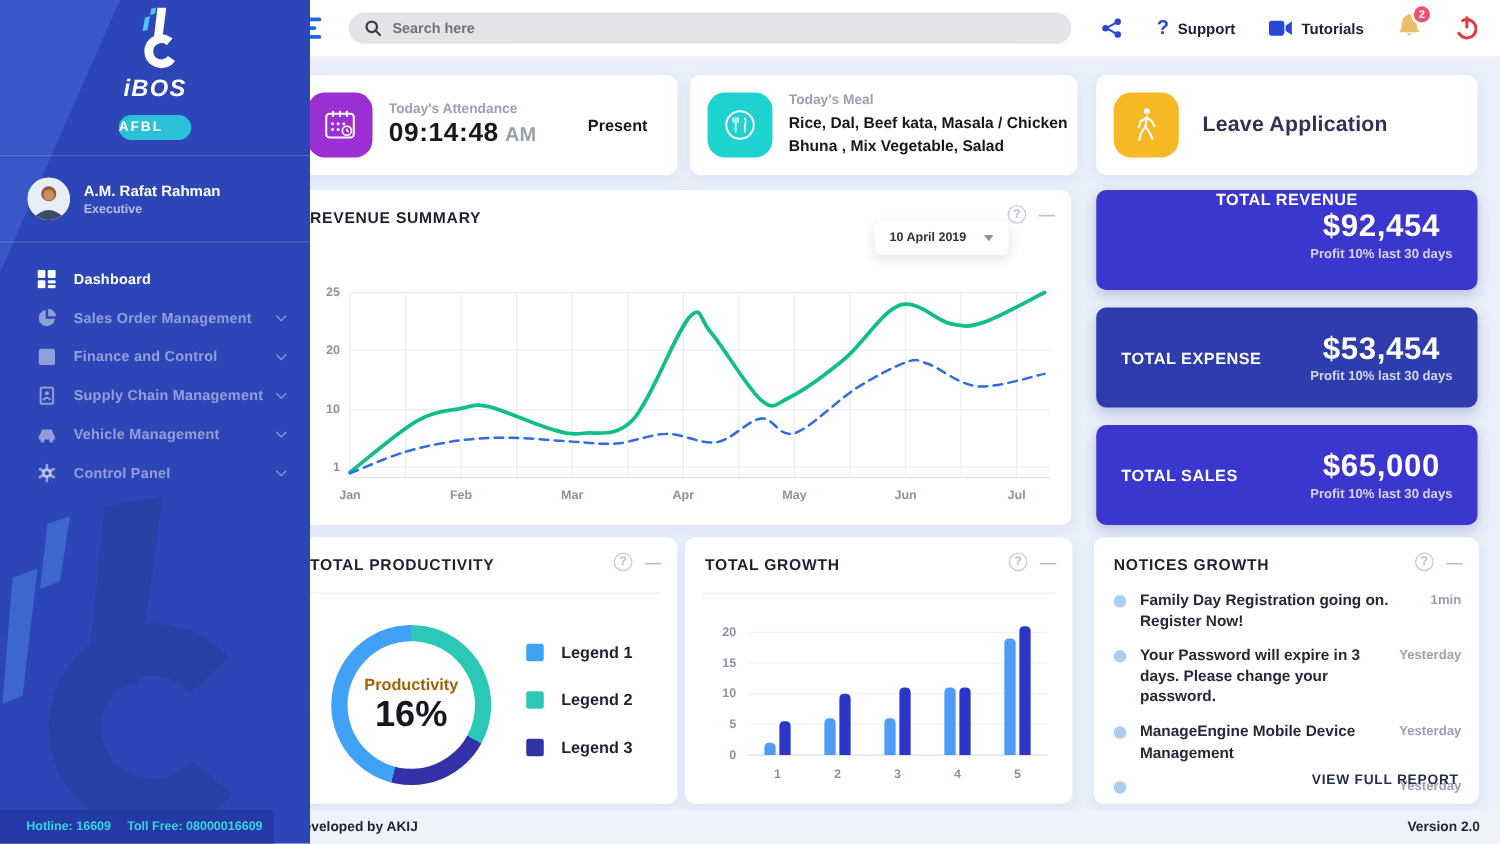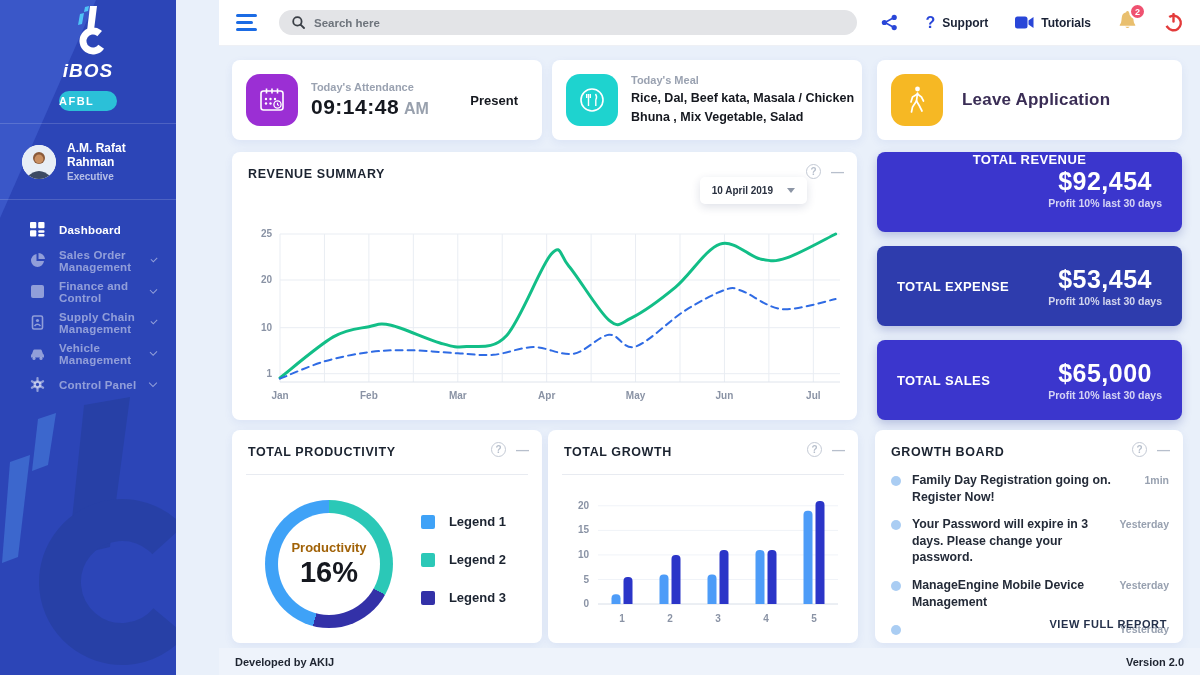--- a/index.html
+++ b/index.html
@@ -1,20 +1,20 @@
 <!DOCTYPE html>
 <html><head>
 <meta charset="utf-8">
 <style>
   *{box-sizing:border-box;margin:0;padding:0}
   html,body{width:1200px;height:675px;overflow:hidden;font-family:"Liberation Sans",sans-serif}
   .app{position:relative;width:1200px;height:675px;background:#e9f0fa}
 
   
-  .sidebar{position:absolute;left:0;top:0;width:176px;height:675px;background:#2c45b7;overflow:hidden;z-index:5}
+  .sidebar{position:absolute;left:0;top:0;width:248px;height:675px;background:#2c45b7;overflow:hidden;z-index:5}
   .sidebar-tri{position:absolute;top:0;left:0;width:96px;height:218px;background:#3a57c8;clip-path:polygon(0 0,100% 0,0 100%)}
   .wm{position:absolute;left:-28px;bottom:8px;opacity:.9}
   .logo-wrap{position:relative;text-align:center;padding-top:6px}
   .logo-text{color:#fff;font-size:19px;font-weight:800;font-style:italic;letter-spacing:1px;margin-top:-2px}
   .afbl{width:58px;margin:9px auto 0;background:#2bc0d8;border-radius:12px;color:#fff;font-size:11px;font-weight:700;letter-spacing:1.5px;text-align:left;padding:4px 0}
   .sep{height:1px;background:rgba(255,255,255,.16);margin:12px 0;position:relative}
   .profile{position:relative;display:flex;align-items:center;gap:11px;padding:5px 14px 5px 22px;cursor:pointer}
   .avatar{width:34px;height:34px;border-radius:50%;background:#fff;flex:none;display:flex;align-items:center;justify-content:center;overflow:hidden}
   .p-name{color:#fff;font-size:12px;font-weight:700}
   .p-role{color:rgba(255,255,255,.65);font-size:10px;font-weight:600;margin-top:2px}
@@ -192,20 +192,24 @@
               <rect x="6.4" y="0" width="2.2" height="15" rx="1" transform="rotate(120 7.5 7.5)"></rect>
               <circle cx="7.5" cy="7.5" r="4"></circle>
             </g>
             <circle cx="7.5" cy="7.5" r="1.7" fill="#2c45b7"></circle>
           </svg>
         <span>Control Panel</span>
         <span class="chev"></span>
       </div>
     </nav>
 
+    <div class="sb-foot">
+      <span>Hotline: 16609</span>
+      <span>Toll Free: 08000016609</span>
+    </div>
   </aside>
 
   <div class="main">
 
     <div class="topbar">
       <div class="burger">
           <i></i>
           <i></i>
           <i></i>
         </div>
@@ -446,21 +450,21 @@
           <text class="tick" x="212" y="142" text-anchor="middle">4</text>
           <path d="M 201.5 124 L 201.5 74.0 Q 201.5 70.0 205.5 70.0 L 206.5 70.0 Q 210.5 70.0 210.5 74.0 L 210.5 124 Z" fill="#4d9cf8"></path>
           <path d="M 213.5 124 L 213.5 74.0 Q 213.5 70.0 217.5 70.0 L 218.5 70.0 Q 222.5 70.0 222.5 74.0 L 222.5 124 Z" fill="#2b35c8"></path>
           <text class="tick" x="260" y="142" text-anchor="middle">5</text>
           <path d="M 249.5 124 L 249.5 34.7 Q 249.5 30.7 253.5 30.7 L 254.5 30.7 Q 258.5 30.7 258.5 34.7 L 258.5 124 Z" fill="#4d9cf8"></path>
           <path d="M 261.5 124 L 261.5 24.9 Q 261.5 20.9 265.5 20.9 L 266.5 20.9 Q 270.5 20.9 270.5 24.9 L 270.5 124 Z" fill="#2b35c8"></path>
         </svg>
     </div>
 
     <div class="card" style="left:656px;top:430px;width:308px;height:213px">
-      <div class="card-h3">GROWTH BOARD</div>
+      <div class="card-h3">NOTICES GROWTH</div>
       <div class="card-tools">
         <span class="help-circ">?</span>
         <span class="min-glyph">—</span>
       </div>
       <div class="notice-list">
         <div class="notice">
           <span class="n-dot"></span>
           <span class="n-text">Family Day Registration going on. Register Now!</span>
           <span class="n-time">1min</span>
         </div>

